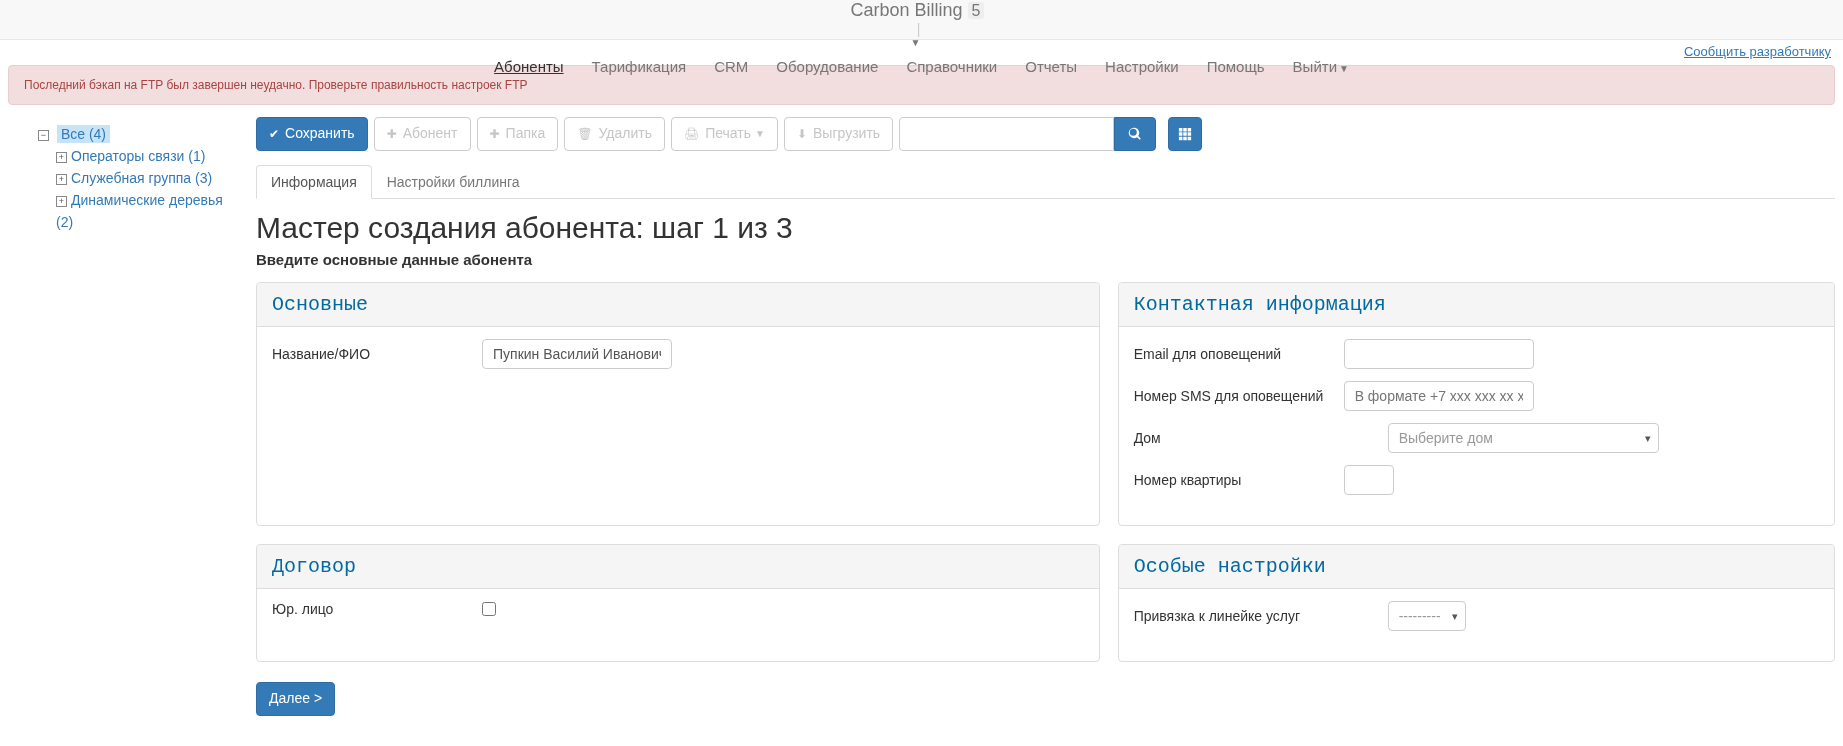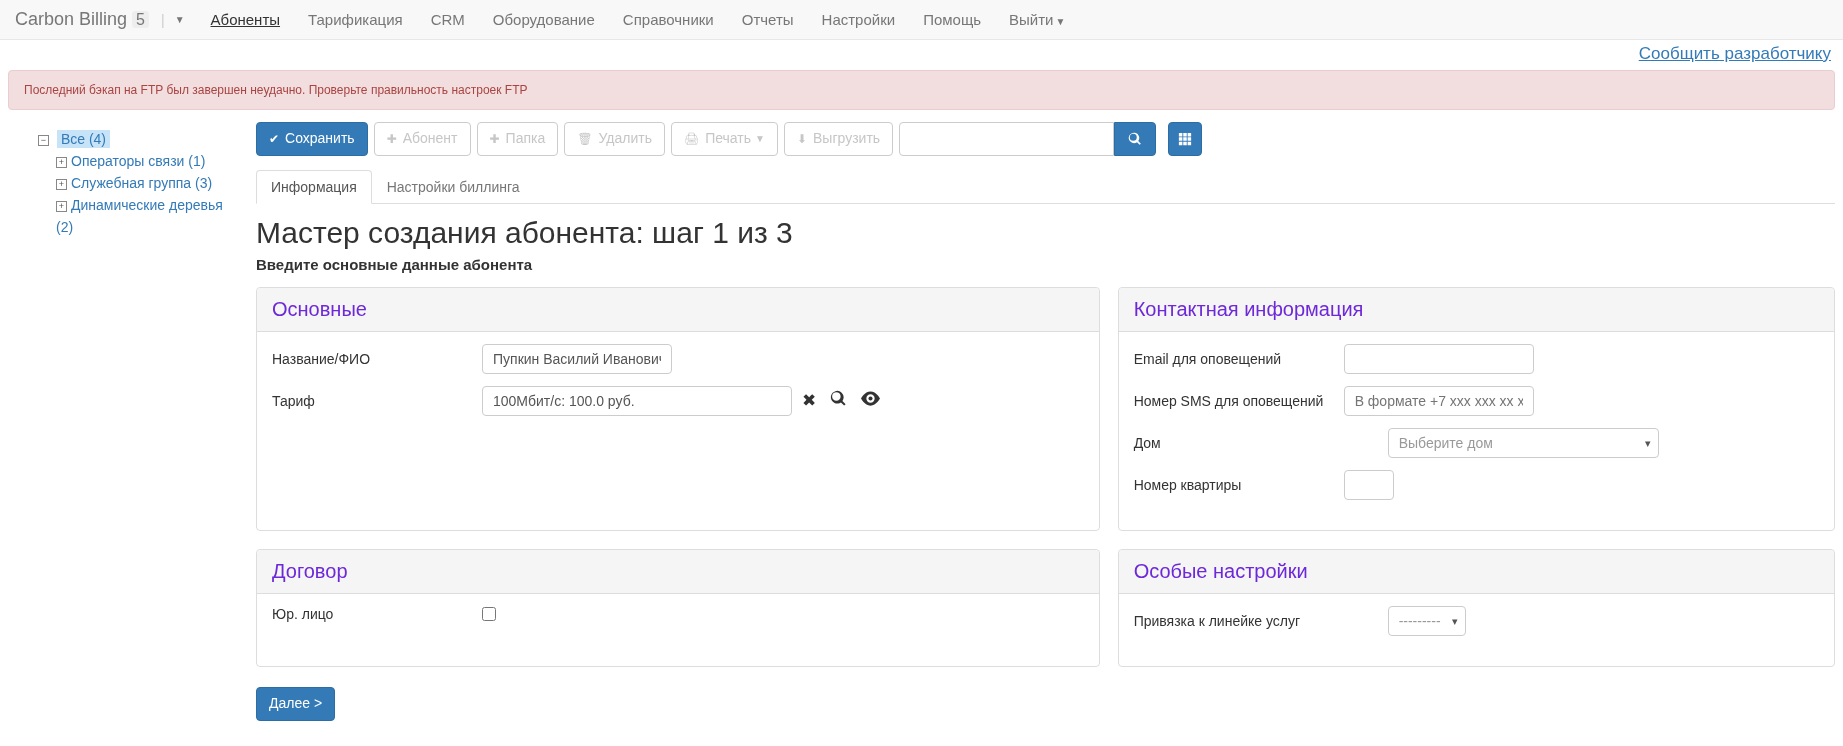--- a/index.html
+++ b/index.html
@@ -1,31 +1,31 @@
 <!DOCTYPE html>
 <html><head>
 <meta charset="utf-8">
 <style>
 * { box-sizing: border-box; margin: 0; padding: 0; }
 body { font-family: "Helvetica Neue", Helvetica, Arial, sans-serif; font-size: 14px; color: #333; background: #fff; }
 
 
-.navbar { background: #f8f8f8; border-bottom: 1px solid #e7e7e7; height: 40px; display: flex; align-items: center; padding: 0 15px; }
+.navbar { background: #f8f8f8; border-bottom: 1px solid #e7e7e7; height: 40px; display: flex; align-items: center; padding: 0 15px; flex-direction: column; }
 .navbar .brand { color: #777; font-size: 18px; font-weight: 500; margin-right: 8px; }
 .navbar .badge5 { background: #eee; color: #777; border-radius: 3px; padding: 0 4px; font-size: 16px; }
 .navbar .divider { color: #ccc; margin: 0 10px 0 4px; }
 .navbar .caret-only { color: #777; font-size: 10px; margin-right: 12px; }
 .navbar .menu { display: flex; }
 .navbar .menu a { color: #777; text-decoration: none; padding: 10px 14px; font-size: 15px; }
 .navbar .menu a.active { color: #333; font-weight: 500; text-decoration: underline; }
 .navbar .menu a .caret { font-size: 10px; margin-left: 2px; }
 
 
 .report-row { display: flex; justify-content: flex-end; padding: 4px 12px 0; }
-.report-link { color: #337ab7; text-decoration: underline; font-size: 17px; margin-left: 18px; }
+.report-link { color: #337ab7; text-decoration: underline; font-size: 13px; margin-left: 18px; }
 
 
 .alert-wrap { padding: 0 8px; margin-top: 6px; }
 .alert { background: #f2dede; border: 1px solid #ebccd1; color: #a94442; border-radius: 4px; padding: 12px 15px; font-size: 12px; }
 
 
 .main { display: flex; padding: 12px 8px 40px; }
 .sidebar { width: 240px; padding: 6px 6px 6px 12px; font-size: 14px; }
 .content { flex: 1; padding-left: 8px; }
 
@@ -51,21 +51,21 @@
 .tabs { border-bottom: 1px solid #ddd; display:flex; margin-bottom: 12px; }
 .tab { padding: 8px 14px; color:#777; cursor:pointer; border:1px solid transparent; border-bottom:none; margin-bottom:-1px; border-radius:4px 4px 0 0; }
 .tab.active { color:#555; border-color:#ddd; background:#fff; border-bottom:1px solid #fff; }
 
 h1.page-title { font-size: 30px; font-weight: 500; margin: 8px 0 6px; color:#333; }
 .page-sub { font-weight: 700; font-size: 15px; margin-bottom: 14px; }
 
 
 .panel-row { display:flex; gap:18px; margin-bottom: 18px; }
 .panel { border:1px solid #ddd; border-radius:4px; flex:1; }
-.panel-heading { background:#f5f5f5; border-bottom:1px solid #ddd; padding:10px 15px; font-size:20px; font-weight:400; color:#6d28d9; border-radius:4px 4px 0 0; }
+.panel-heading { background:#f5f5f5; border-bottom:1px solid #ddd; padding:10px 15px; font-size:20px; font-weight:400; color:#0369a1; border-radius:4px 4px 0 0;font-family:Liberation Mono, monospace; }
 .panel-body { padding: 12px 15px 18px; }
 
 
 .form-row { display:flex; align-items:center; margin-bottom: 12px; }
 .form-row label { width: 210px; font-size: 14px; color:#333; }
 .form-control { border:1px solid #ccc; border-radius:4px; padding:6px 10px; font-size:14px; color:#555; background:#fff; }
 .form-control.w-small { width:190px; }
 .form-control.w-med { width:310px; }
 .form-control.w-house { width: 315px; }
 .form-control.w-apt { width: 50px; }
@@ -183,34 +183,20 @@
     
     <div class="panel-row">
 
       <div class="panel">
         <div class="panel-heading">Основные</div>
         <div class="panel-body">
           <div class="form-row">
             <label>Название/ФИО</label>
             <input class="form-control w-small" value="Пупкин Василий Иванович" style="">
           </div>
-          <div class="form-row">
-            <label>Тариф</label>
-            <input class="form-control w-med" value="100Мбит/с: 100.0 руб." style="">
-            <div class="iconset">
-              <span>✖</span>
-              <span><svg class="svg-icon" style="width:17px;height:17px" viewBox="0 0 16 16">
-                    <path d="M11.7 10.3a6 6 0 1 0-1.4 1.4l3 3 1.4-1.4-3-3zM6 10a4 4 0 1 1 0-8 4 4 0 0 1 0 8z"></path>
-                  </svg></span>
-              <span><svg class="svg-icon" style="width:19px;height:17px" viewBox="0 0 16 12">
-                    <path d="M8 0C3 0 0 6 0 6s3 6 8 6 8-6 8-6-3-6-8-6zm0 9.5A3.5 3.5 0 1 1 8 2.5a3.5 3.5 0 0 1 0 7z"></path>
-                    <circle cx="8" cy="6" r="1.7"></circle>
-                  </svg></span>
-            </div>
-          </div>
         </div>
       </div>
 
       <div class="panel" style="flex:0.85">
         <div class="panel-heading">Контактная информация</div>
         <div class="panel-body">
           <div class="form-row">
             <label>Email для оповещений</label>
             <input class="form-control w-small" style="">
           </div>

